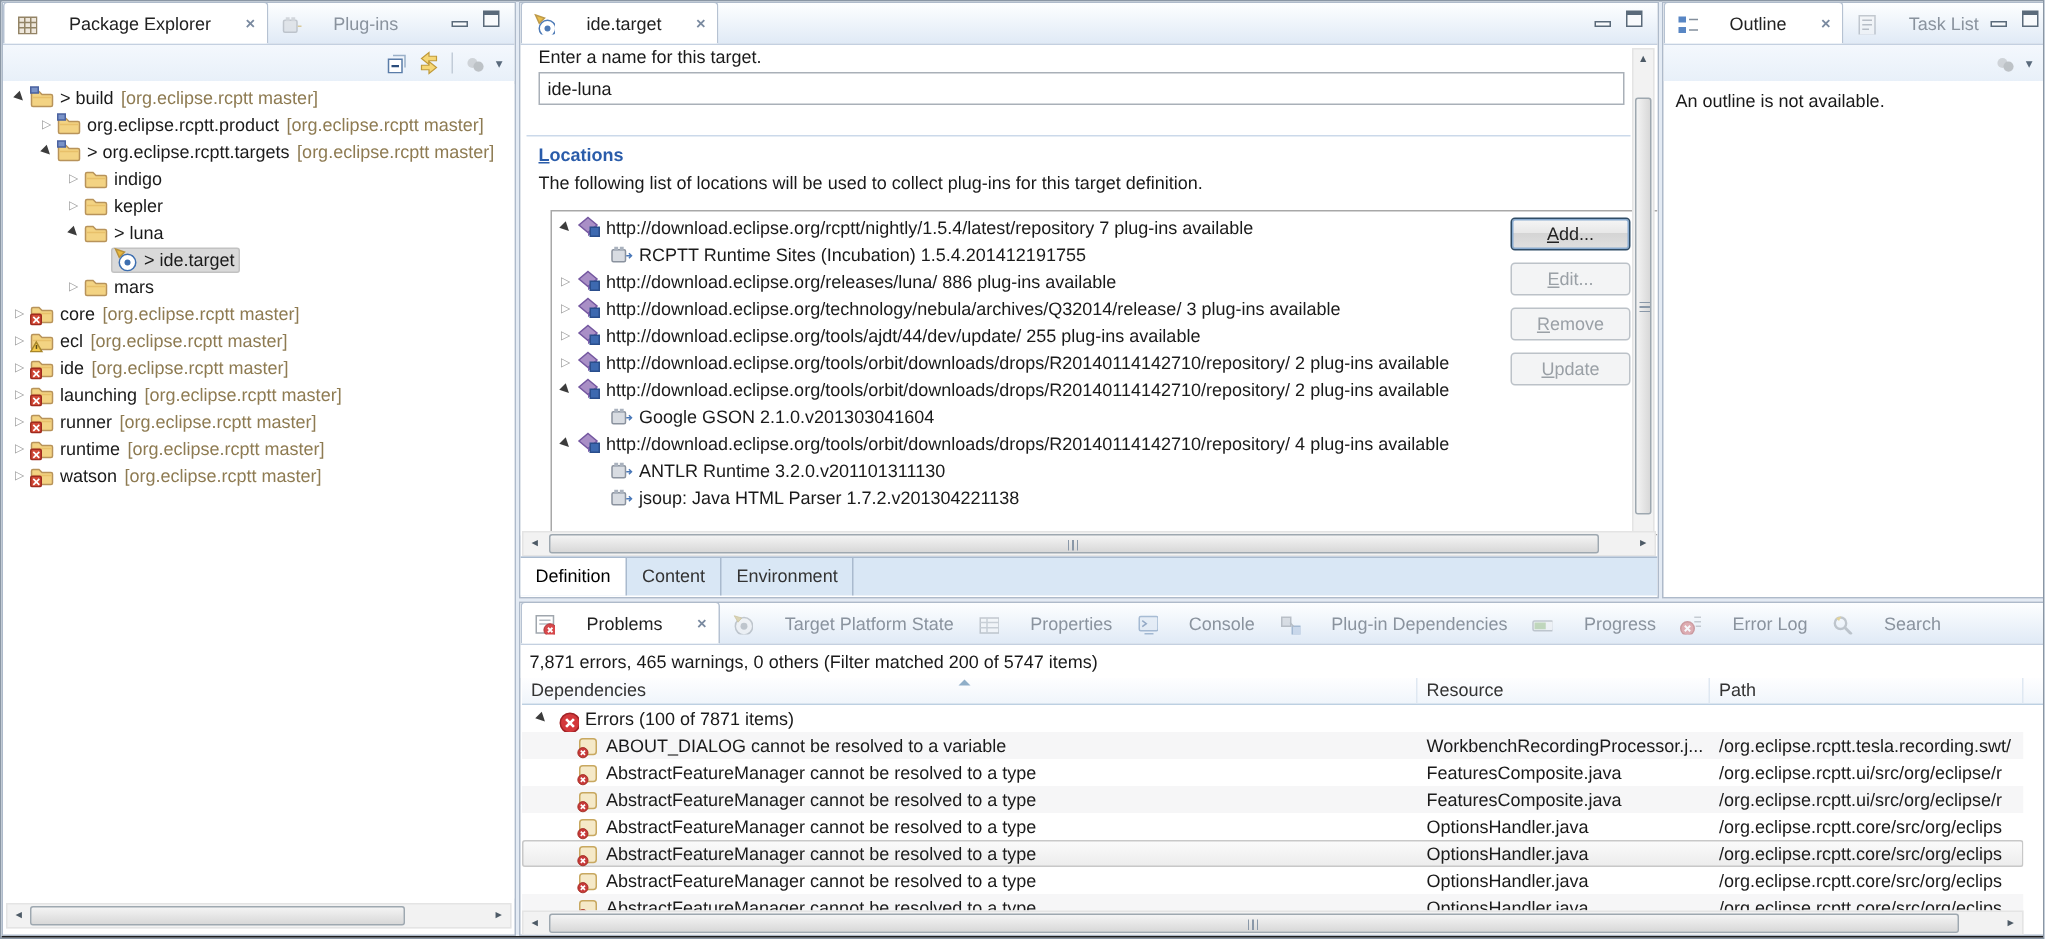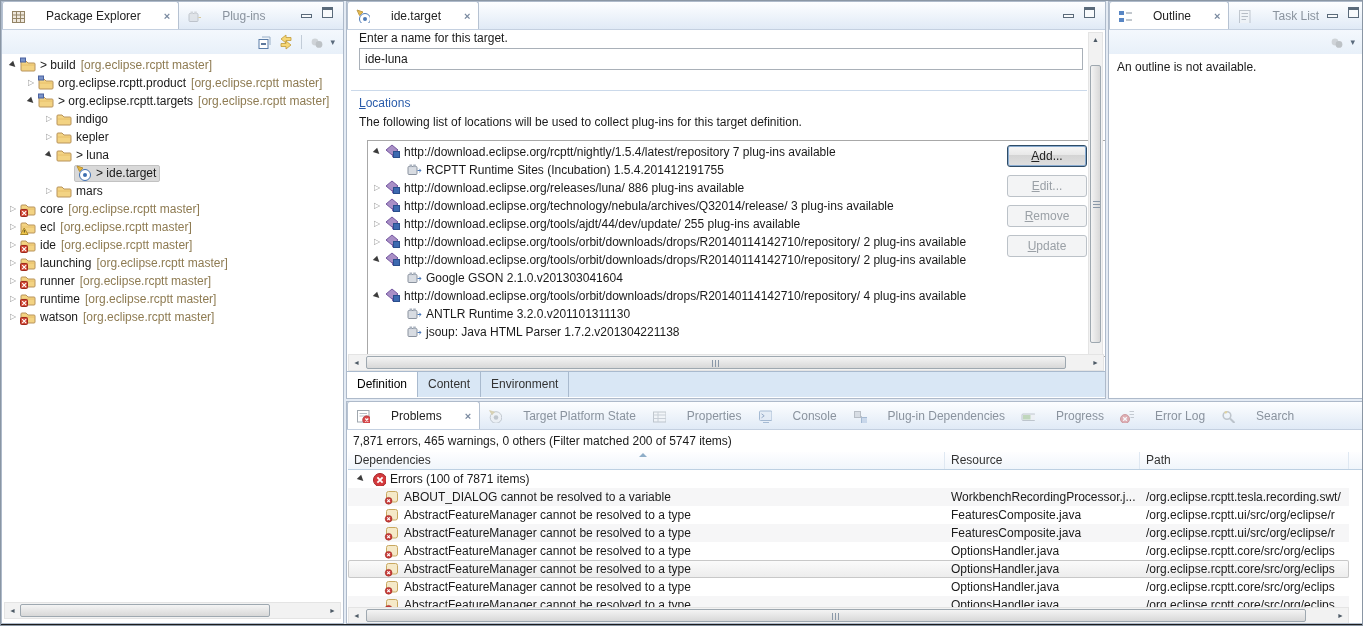--- a/index.html
+++ b/index.html
@@ -69,21 +69,21 @@
             background:repeating-linear-gradient(90deg,#8A98A8 0 1px,transparent 1px 3px); }
   .grip-v { position:absolute; top:50%; left:2px; transform:translateY(-50%); height:8px; width:7px;
             background:repeating-linear-gradient(0deg,#8A98A8 0 1px,transparent 1px 3px); }
 
   
   #form { position:absolute; top:28px; left:0; right:0; bottom:41px; background:#fff; overflow:hidden; }
   #name-prompt { position:absolute; top:1px; left:12px; }
   #name-input { position:absolute; top:18px; left:12px; width:724px; height:22px; border:1px solid #A9B0B8;
                 font-family:"Liberation Sans",sans-serif; font-size:12px; padding:0 5px; color:#1A1A1A; }
   #keyline { position:absolute; top:60px; left:4px; right:18px; border-top:1px solid #CBD9EA; }
-  #sec-title { position:absolute; top:66px; left:12px; color:#2A5CAA; font-weight:normal; display:inline-block; }
+  #sec-title { position:absolute; top:66px; left:12px; color:#2A5CAA; font-weight:bold; display:inline-block; }
   #sec-title::first-letter { text-decoration:underline; }
   #sec-desc { position:absolute; top:85px; left:12px; }
   #loc-box { position:absolute; top:110px; left:20px; width:740px; height:217px; border:1px solid #A8A8A8;
              background:#fff; overflow:hidden; padding-top:2px; }
   .pbtn { position:absolute; left:660px; width:80px; height:22px; text-align:center; line-height:21px;
           background:linear-gradient(#F6F6F6,#E8E8E8 45%,#D4D4D4 46%,#E0E0E0); border:1px solid #9AA4AE;
           border-radius:3px; color:#222; }
   .pbtn::first-letter { text-decoration:underline; }
   .pbtn.default { border-color:#2F4C66; box-shadow:inset 0 0 0 1px #89ABD0; }
   .pbtn.disabled { background:#F3F4F5; border-color:#BCC2C8; color:#9AA0A6; }
@@ -105,21 +105,21 @@
   #pb-hdr { position:absolute; top:50px; left:1px; right:1px; height:18px; display:flex;
             background:linear-gradient(#FEFEFF,#F0F5FB); border-bottom:1px solid #BDD0E2; color:#333; }
   .hcell { padding:1px 6px; border-right:1px solid #DFE8F2; overflow:hidden; flex:none; }
   #sort-arrow { position:absolute; top:51px; left:292px; width:0; height:0;
                 border-left:4px solid transparent; border-right:4px solid transparent;
                 border-bottom:4px solid #8FAEC8; }
   #pb-rows { position:absolute; top:68px; left:1px; width:1001px; height:137px; overflow:hidden; background:#fff; }
   .prow { display:flex; height:18px; line-height:18px; white-space:nowrap; }
   .prow.alt { background:#F6F6F7; }
   .prow.hl { background:linear-gradient(#FBFBFB,#ECECEC); box-shadow:inset 0 0 0 1px #C8C8C8; border-radius:2px; }
-  .pcell { padding:0 6px; overflow:hidden; flex:none; display:flex; align-items:center; gap:4px; }
+  .pcell { padding:0 6px; overflow:hidden; flex:none; display:flex; align-items:flex-end; gap:4px; }
   .c-desc { width:597px; } .c-res { width:195px; } .c-path { width:209px; }
   .ind { width:26px; flex:none; }
   #pb-vscroll { right:1px; top:50px; height:155px; }
   #pb-vthumb { position:absolute; top:16px; height:38px; }
   #pb-hscroll { position:absolute; top:205px; left:1px; width:1001px; }
   #pb-hthumb { width:940px; margin-left:2px; }
 </style>
 </head>
 <body>
 

